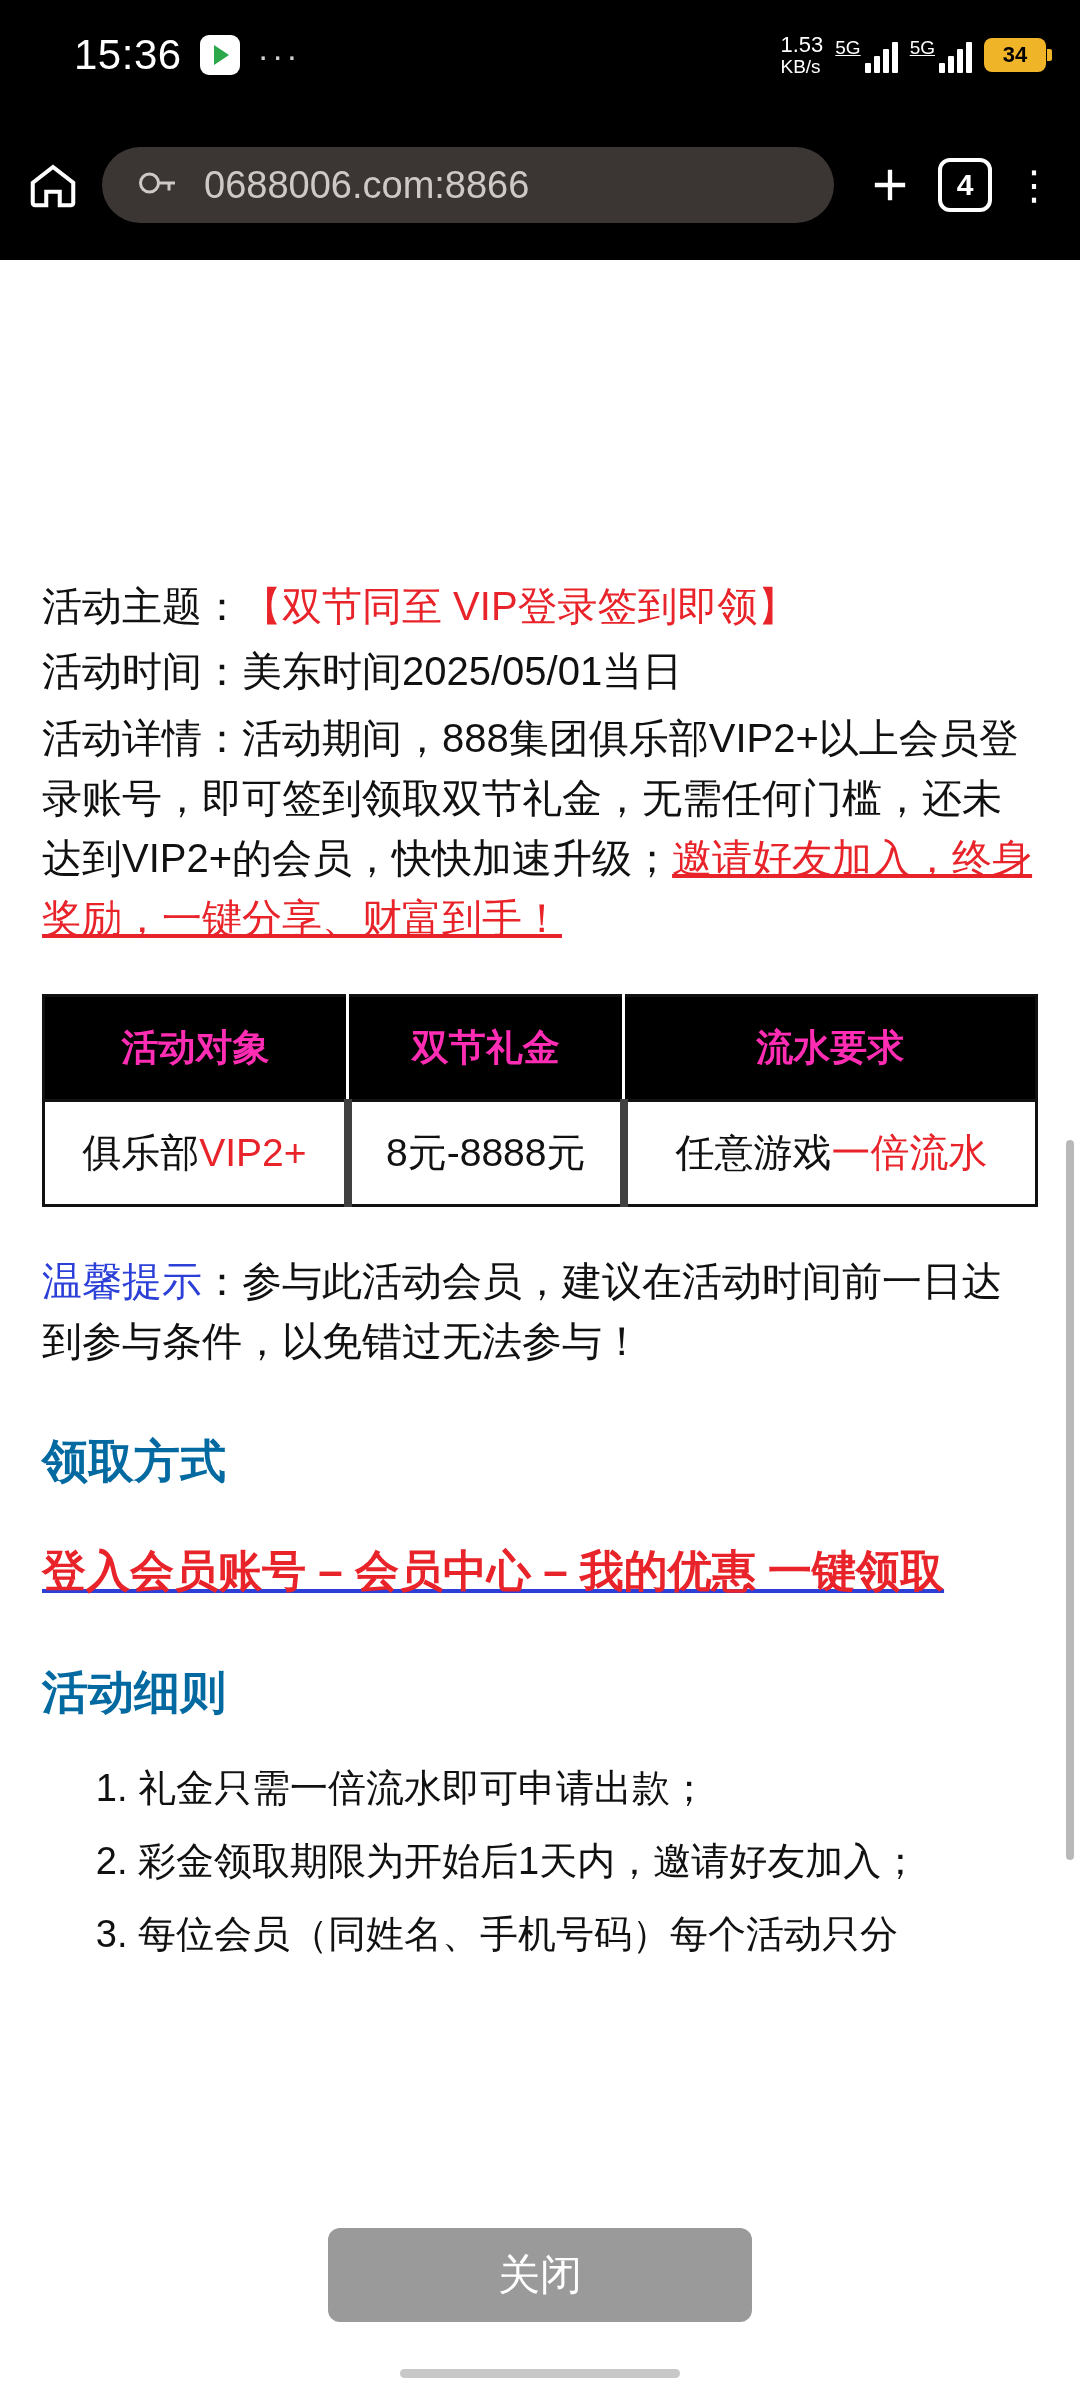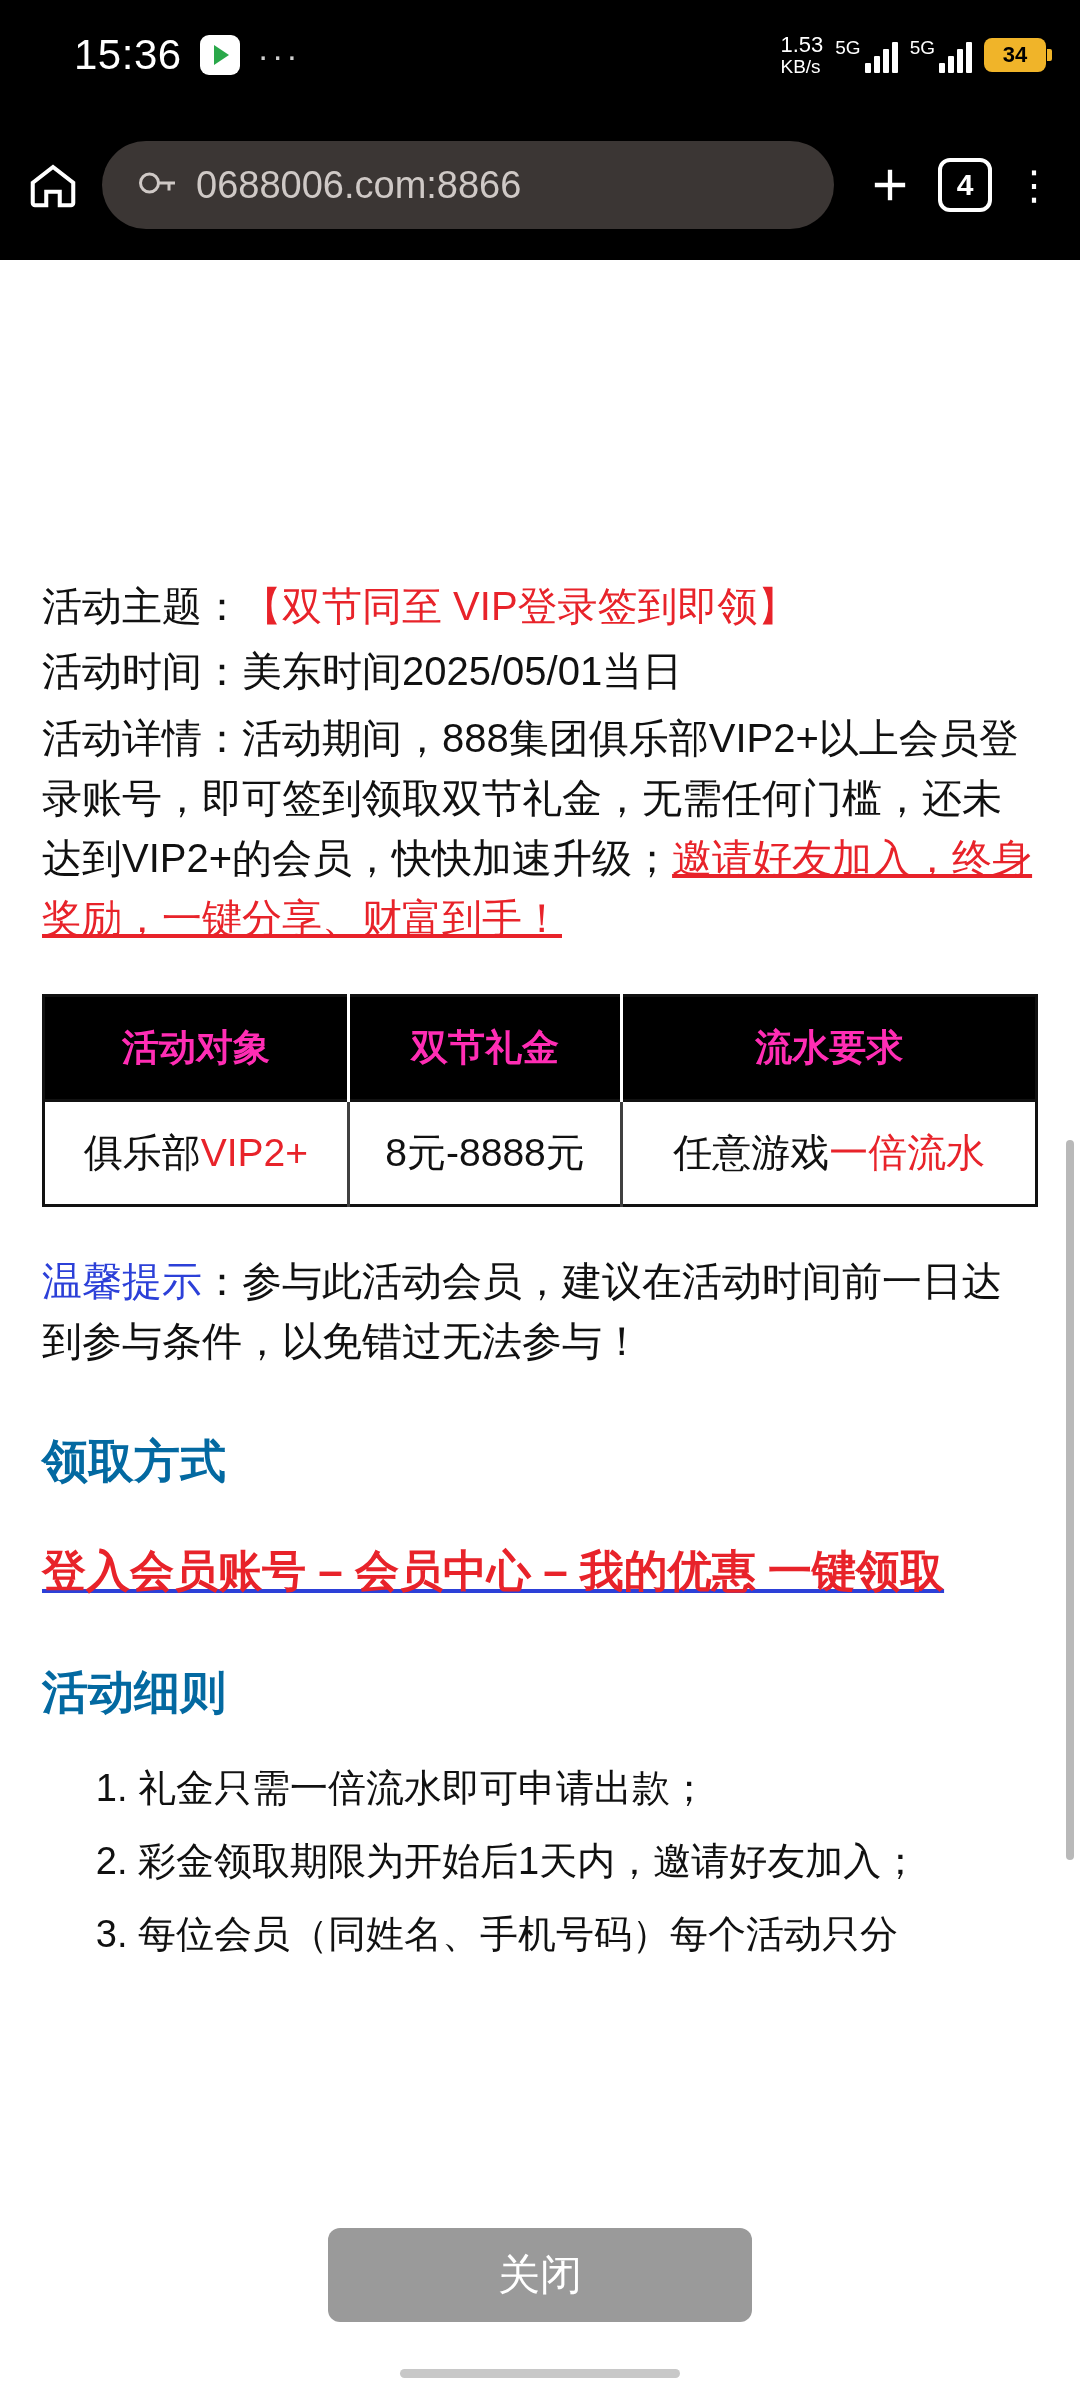--- a/index.html
+++ b/index.html
@@ -39,21 +39,21 @@
     border-left: 15px solid #2aa84a;
     border-top: 10px solid transparent;
     border-bottom: 10px solid transparent;
   }
   .dots-h { font-size: 34px; color: #cfcfcf; letter-spacing: 3px; line-height: 1; }
   .sb-right { display: flex; align-items: center; gap: 12px; }
   .kbs { text-align: left; line-height: 1.05; margin-left: 45px; }
   .kbs .v { font-size: 22px; }
   .kbs .u { font-size: 19px; }
   .net { display: flex; align-items: flex-end; gap: 4px; }
-  .net .g { font-size: 19px; line-height: 1; margin-bottom: 16px; }
+  .net .g { font-size: 19px; line-height: 1; margin-bottom: 16px; text-decoration: underline; }
   .bars { display: flex; align-items: flex-end; gap: 3px; height: 32px; }
   .bars i { display: block; width: 6px; background: #fff; border-radius: 1px; }
   .bars i:nth-child(1) { height: 10px; }
   .bars i:nth-child(2) { height: 17px; }
   .bars i:nth-child(3) { height: 24px; }
   .bars i:nth-child(4) { height: 31px; }
   .battery {
     width: 62px; height: 34px; border-radius: 8px; background: #f0b429;
     color: #000; font-size: 22px; display: flex; align-items: center;
     justify-content: center; position: relative; font-weight: bold;
@@ -68,27 +68,27 @@
     height: 150px;
     background: #000;
     display: flex;
     align-items: center;
     padding: 0 26px;
     gap: 22px;
   }
   .tb-icon { color: #fff; display: flex; align-items: center; justify-content: center; }
   .urlbar {
     flex: 1;
-    height: 88px;
+    height: 76px;
     background: #3b3634;
     border-radius: 44px;
     display: flex;
     align-items: center;
     padding: 0 34px;
-    gap: 18px;
+    gap: 26px;
     overflow: hidden;
     margin-right: 8px;
   }
   .url-text {
     color: #cfc9c6;
     font-size: 38px;
     white-space: nowrap;
     overflow: hidden;
   }
   .tabcount {
@@ -163,21 +163,21 @@
     background: #000;
     color: #ff2db4;
     font-size: 37px;
     padding: 26px 8px;
     border-right: 3px solid #fff;
     font-weight: bold;
   }
   table.t th:last-child { border-right: none; }
   table.t td {
     border-top: 3px solid #111;
-    border-right: 3px solid #404040;
+    border-right: 8px solid #404040;
     text-align: center;
     font-size: 39px;
     padding: 24px 8px;
     color: #111;
   }
   table.t td:last-child { border-right: none; }
 
   .tip { margin-top: 44px; font-size: 40px; line-height: 1.5; color: #111; }
   .heading-pink { margin-top: 60px; font-size: 46px; font-weight: bold; color: #0369a1; }
   .steps {

